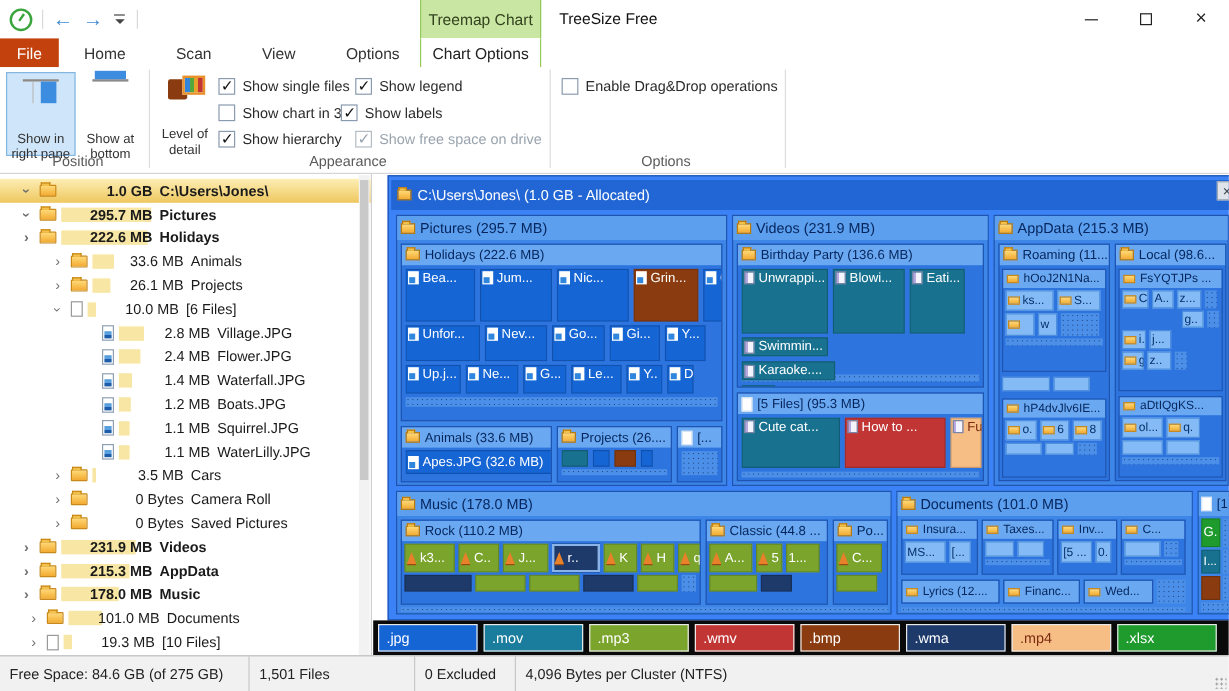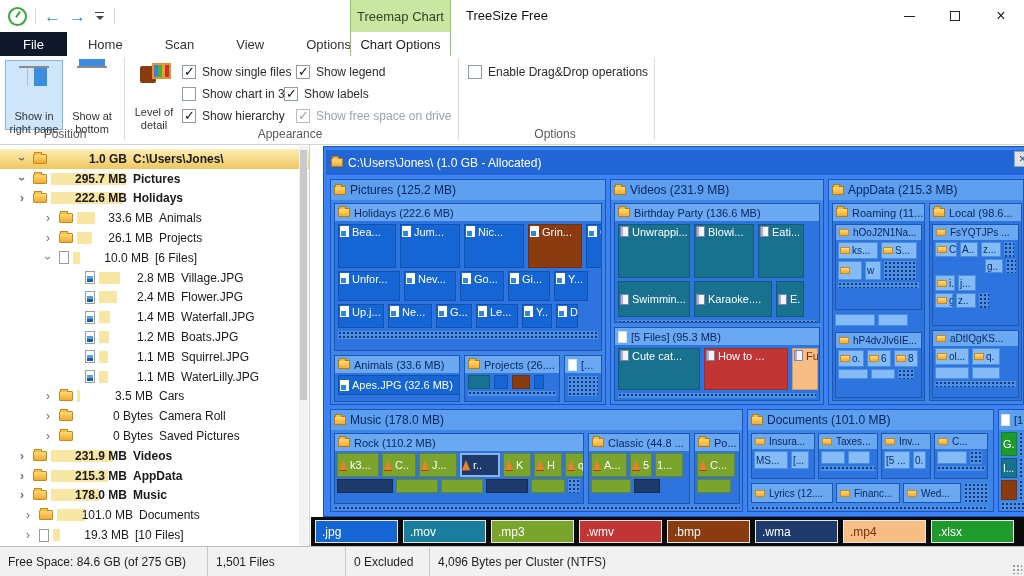--- a/index.html
+++ b/index.html
@@ -21,21 +21,21 @@
   .apptitle { position:absolute; left:466px; top:8px; font-size:13px; color:#111; }
   .wincontrols { position:absolute; right:0; top:0; height:32px; display:flex; }
   .wbtn { width:46px; height:32px; display:flex; align-items:center; justify-content:center; color:#222; }
   .wbtn .minbar { width:11px; height:1px; background:#222; }
   .wbtn .maxbox { width:10px; height:10px; border:1px solid #222; }
   .wbtn.close { font-size:16px; }
 
   
   .menubar { position:absolute; left:0; top:32px; width:1024px; height:24px; background:#fff; display:flex; }
   .mitem { padding:0 21px; font-size:13px; color:#333; display:flex; align-items:center; }
-  .mitem.file { background:#0f172a; color:#fff; padding:0 23px;text-align:center; }
+  .mitem.file { background:#c2410c; color:#fff; padding:0 14px;text-align:center; }
   .ctx-tab { position:absolute; left:350px; top:32px; width:101px; height:24px; background:#fff; border-left:1px solid #94c95c; border-right:1px solid #94c95c; display:flex; align-items:center; justify-content:center; font-size:13px; color:#222; }
 
   
   .ribbon { position:absolute; left:0; top:56px; width:1024px; height:89px; background:#fff; border-bottom:1px solid #d4d4d4; }
   .rsep { position:absolute; top:2px; width:1px; height:82px; background:#dcdcdc; }
   .rgrouplabel { position:absolute; top:71px; font-size:12px; color:#5a5a5a; text-align:center; }
   .bigbtn { position:absolute; top:4px; height:70px; display:flex; flex-direction:column; align-items:center; padding-top:5px; font-size:11px; color:#333; text-align:center; line-height:13px; border:1px solid transparent;gap:36px; }
   .bigbtn.sel { background:#cfe6fa; border:1px solid #84b6e2; }
   .panes-ico { width:30px; height:22px; background:#fff; border:1px solid #8a8a8a; position:relative; margin-bottom:6px; }
   .panes-ico.right::after { content:""; position:absolute; right:1px; top:1px; width:13px; height:18px; background:#3c8ce0; }
@@ -330,21 +330,21 @@
 <div class="chart">
   <div class="chart-head">
     <span class="s-fold"></span>
     <span>C:\Users\Jones\ (1.0 GB - Allocated)</span>
   </div>
   <div class="chart-close">×</div>
 
   <div class="sec" style="left:6px; top:32px; width:276px; height:226px;">
     <div class="sh">
         <span class="s-fold"></span>
-        <span>Pictures (125.2 MB)</span>
+        <span>Pictures (295.7 MB)</span>
       </div>
     <div class="sub" style="left:3px; top:23px; width:268px; height:148px;">
       <div class="sh2">
           <span class="s-fold"></span>
           <span>Holidays (222.6 MB)</span>
         </div>
       <div class="trow2" style="height:44px;">
         <div class="tile c-jpg" style="width:58px;">
             <span class="s-img"></span>
             <span>Bea...</span>
@@ -467,21 +467,21 @@
           </div>
         <div class="tile c-mov" style="width:60px;">
             <span class="s-film"></span>
             <span>Blowi...</span>
           </div>
         <div class="tile c-mov" style="width:46px;">
             <span class="s-film"></span>
             <span>Eati...</span>
           </div>
       </div>
-      <div class="trow2" style="height:36px;">
+      <div class="trow2" style="height:28px;flex-direction:column;">
         <div class="tile c-mov center" style="width:72px;">
             <span class="s-film"></span>
             <span>Swimmin...</span>
           </div>
         <div class="tile c-mov center" style="width:78px;">
             <span class="s-film"></span>
             <span>Karaoke....</span>
           </div>
         <div class="tile c-mov center" style="width:28px;">
             <span class="s-film"></span>

